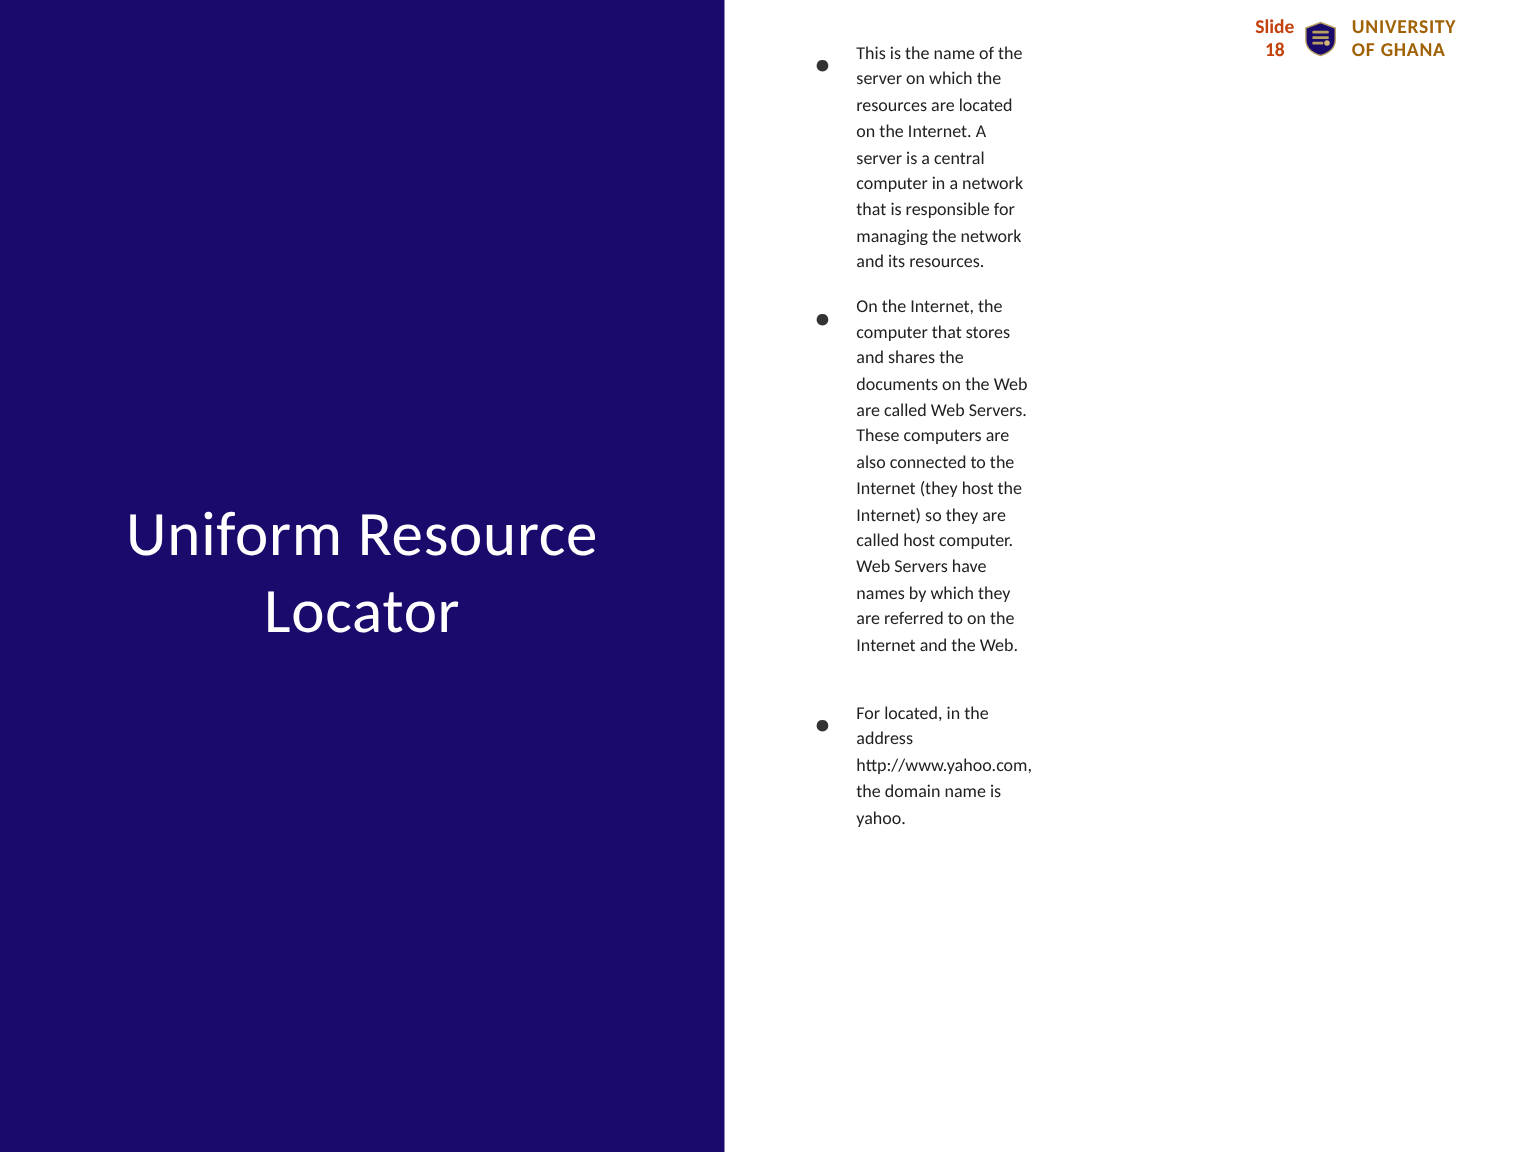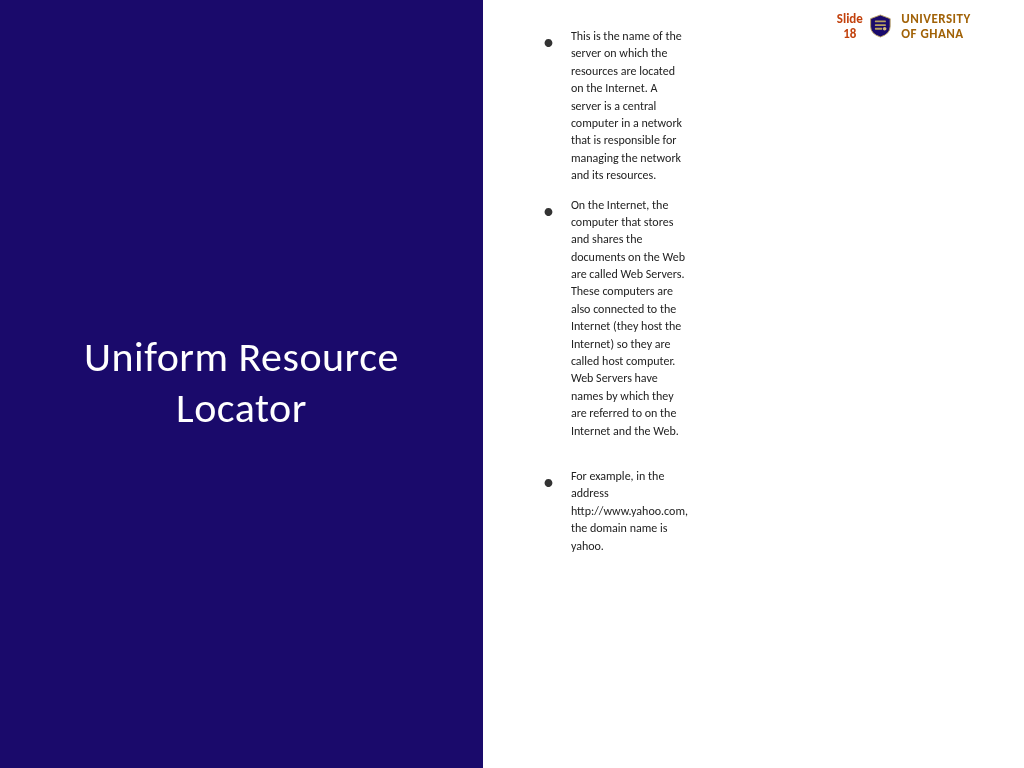--- a/index.html
+++ b/index.html
@@ -162,21 +162,21 @@
         <span class="bullet-text">This is the name of the server on which the resources are located on the Internet. A server is a central computer in a network that is responsible for managing the network and its resources.</span>
       </li>
 
       <li class="bullet-item" style="">
         <span class="bullet-dot"></span>
         <span class="bullet-text">On the Internet, the computer that stores and shares the documents on the Web are called Web Servers. These computers are also connected to the Internet (they host the Internet) so they are called host computer. Web Servers have names by which they are referred to on the Internet and the Web.</span>
       </li>
 
       <li class="bullet-item" style="margin-top: 16px;">
         <span class="bullet-dot"></span>
-        <span class="bullet-text">For example, in the address http://www.yahoo.com, the domain name is yahoo.</span>
+        <span class="bullet-text">For located, in the address http://www.yahoo.com, the domain name is yahoo.</span>
       </li>
 
     </ul>
   </div>
 
   <div class="footer">
     <div class="footer-left"></div>
     <div class="slide-number">Slide 18</div>
     <div class="footer-right">
       <svg class="shield-svg" viewBox="0 0 34 38" xmlns="http://www.w3.org/2000/svg">

